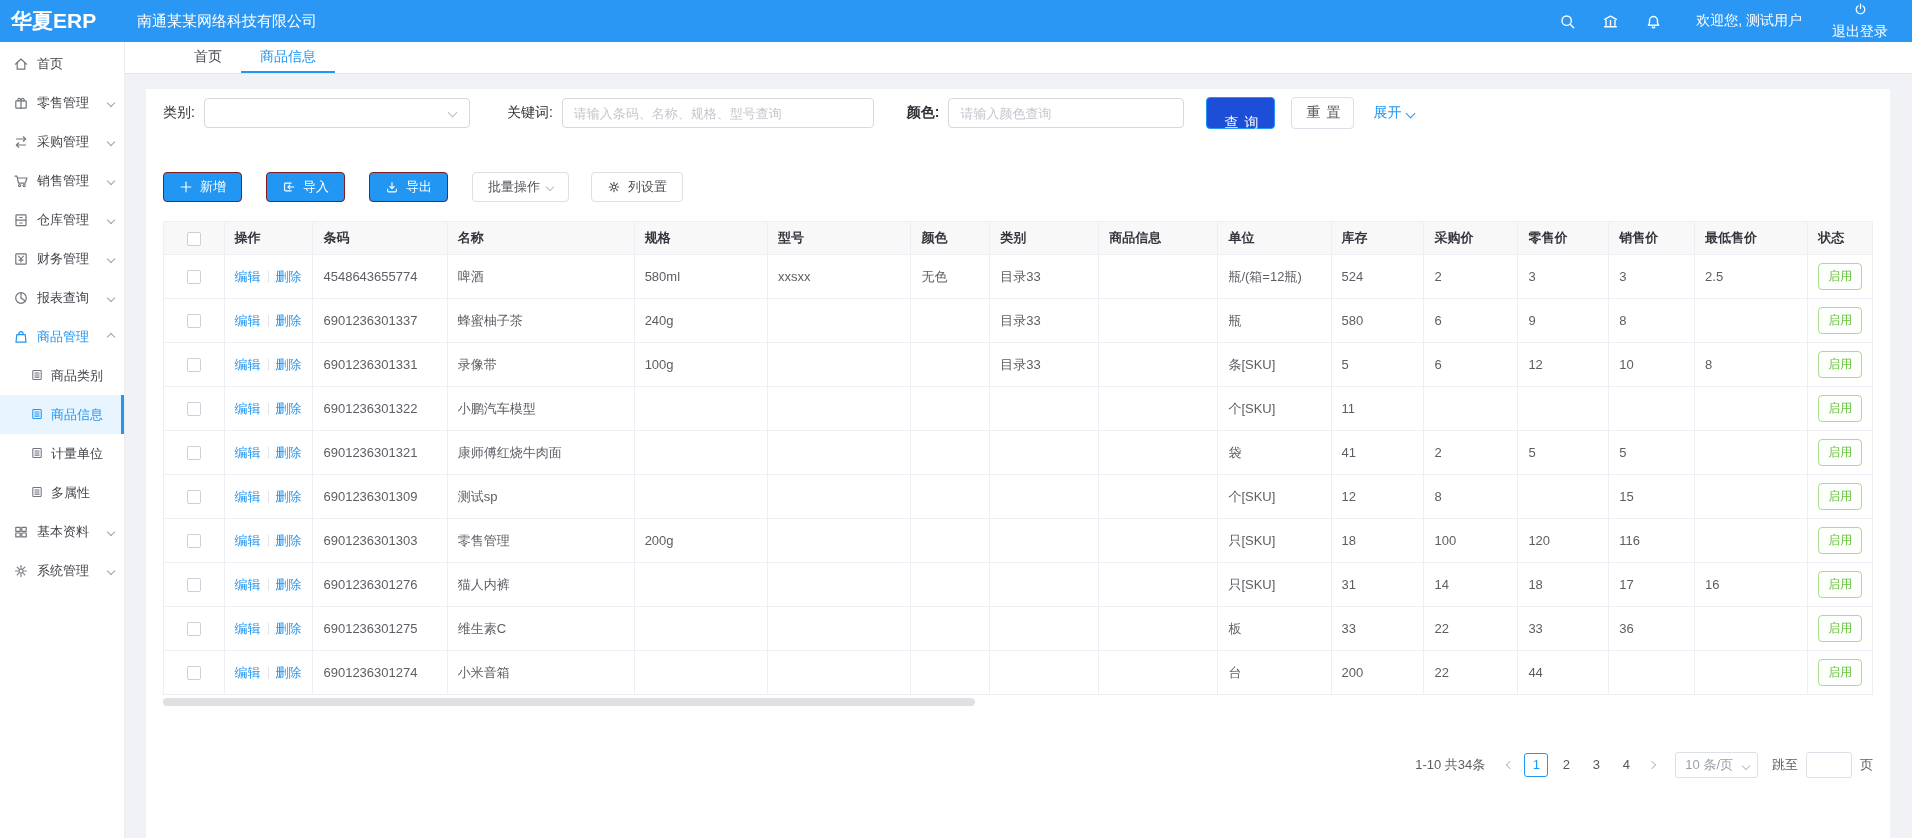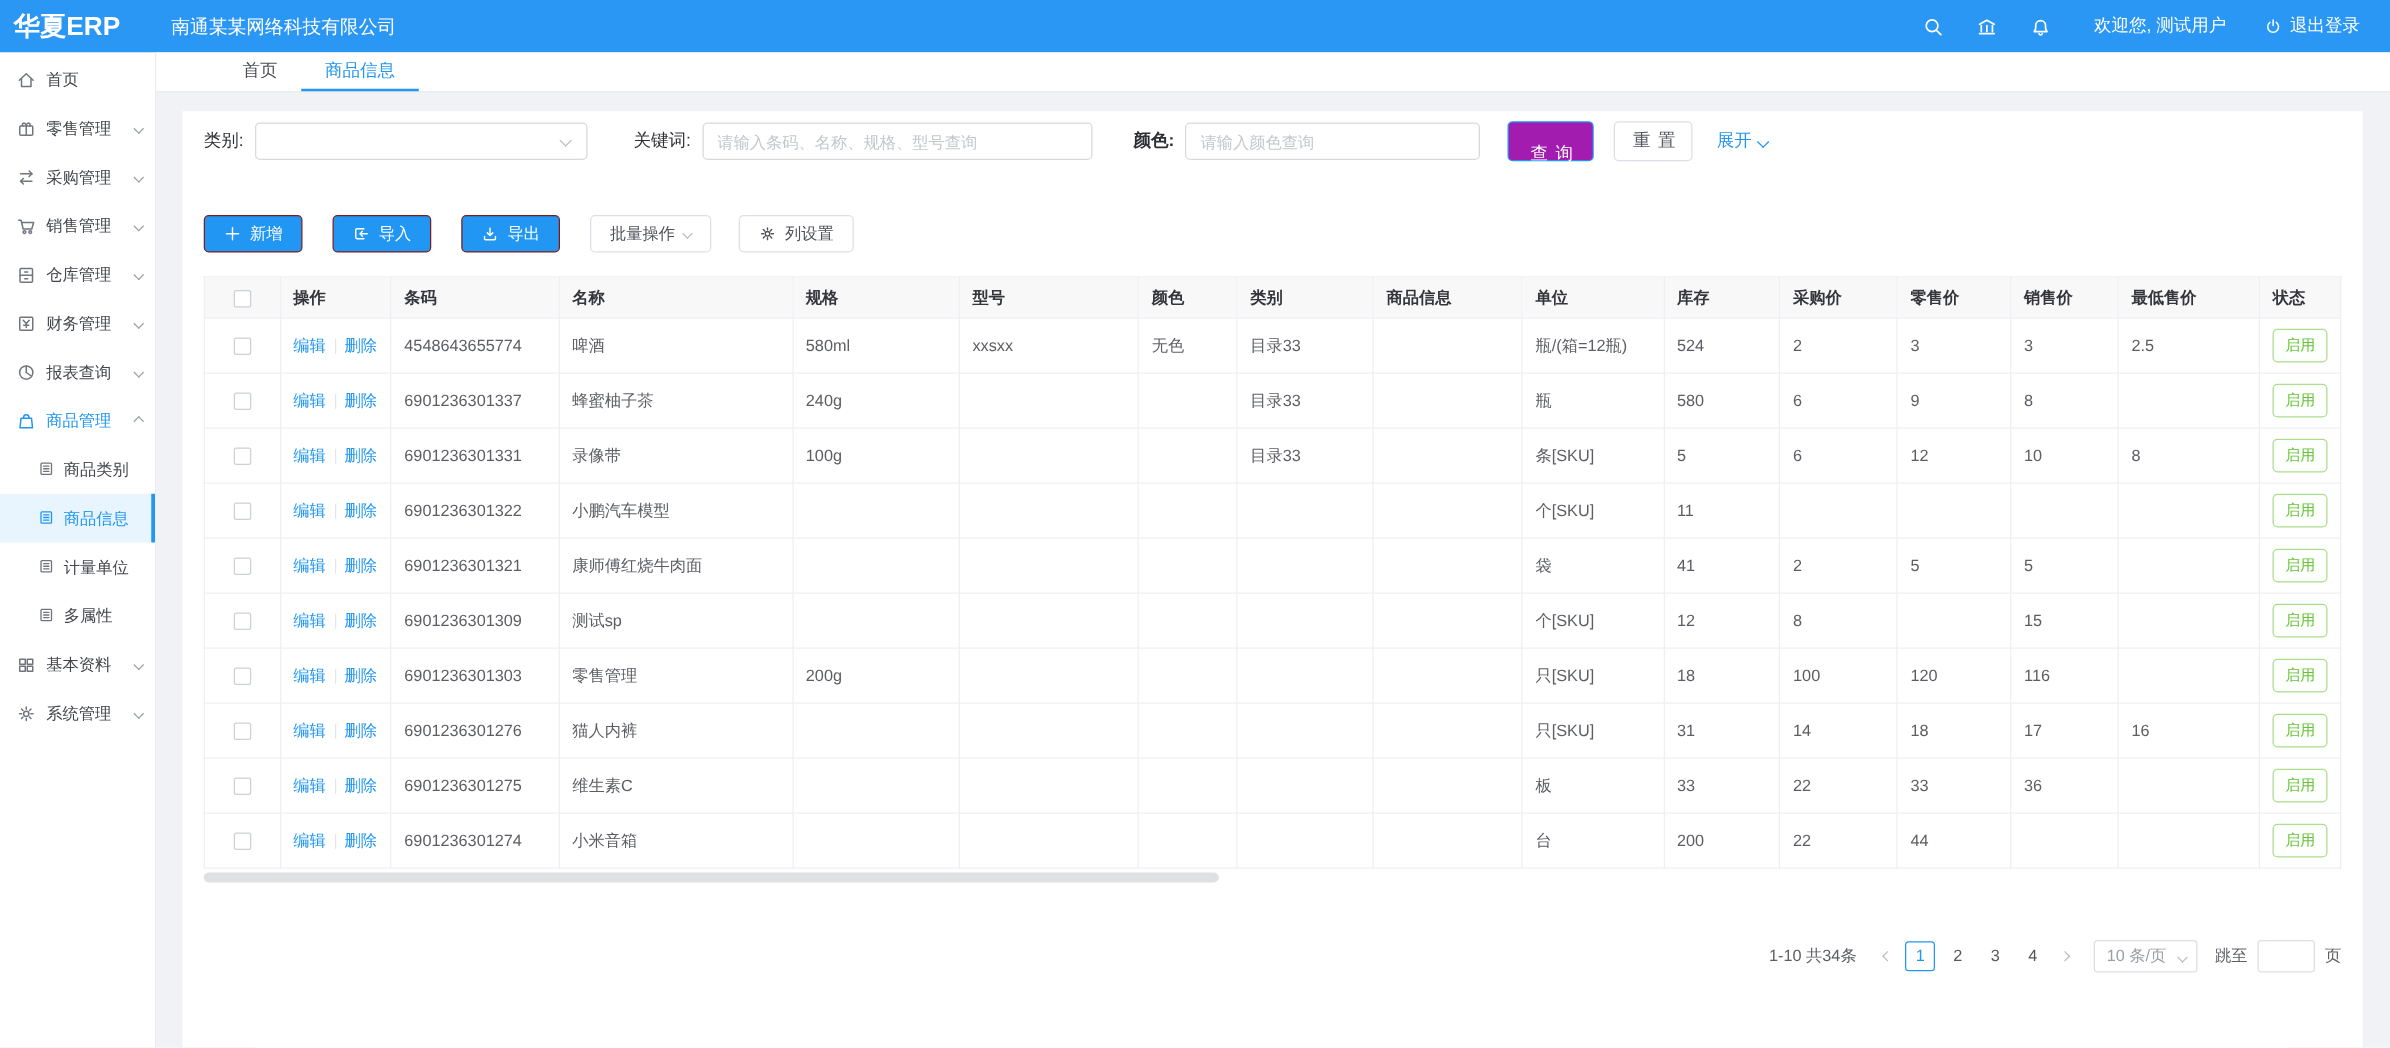--- a/index.html
+++ b/index.html
@@ -6,21 +6,21 @@
   html,body { width:1912px; height:838px; margin:0; overflow:hidden;
     background:#f0f2f5; font-family:"Liberation Sans","DejaVu Sans",sans-serif; }
 
   
   .topbar { height:42px; background:#2a97f5; color:#fff; display:flex; align-items:center; }
   .logo { flex:0 0 125px; font-size:21px; font-weight:bold; padding-left:11px; white-space:nowrap; }
   .company { font-size:15px; margin-left:12px; white-space:nowrap; }
   .topbar-right { margin-left:auto; display:flex; align-items:center; padding-right:24px; }
   .tb-icon { display:inline-flex; margin-left:26px; cursor:pointer; }
   .welcome { font-size:14px; margin-left:34px; white-space:nowrap; }
-  .logout { display:inline-flex; align-items:center; gap:6px; margin-left:30px; font-size:14px; cursor:pointer; white-space:nowrap; }
+  .logout { display:inline-flex; align-items:center; gap:6px; margin-left:30px; font-size:14px; cursor:pointer; white-space:nowrap;flex-direction:column; }
 
   
   .layout { display:flex; height:796px; }
   .sidebar { flex:0 0 125px; background:#fff; border-right:1px solid #ececec; padding-top:2px; overflow:hidden; }
   .menu-item { height:39px; display:flex; align-items:center; padding:0 8px 0 13px; font-size:13px; color:#43454c; cursor:pointer; }
   .mi-icon { width:16px; height:16px; flex:0 0 16px; display:inline-flex; color:#72757e; margin-right:8px; }
   .mi-label { flex:1; white-space:nowrap; }
   .mi-arrow { color:#9ca0a8; display:inline-flex; padding-right:2px; }
   .menu-item.open-parent, .menu-item.open-parent .mi-icon { color:#2196f3; }
   .submenu-item { height:39px; display:flex; align-items:center; padding-left:30px; font-size:13px; color:#43454c; cursor:pointer; border-right:3px solid transparent; }
@@ -39,21 +39,21 @@
   
   .filter-row { display:flex; align-items:center; height:32px; margin-top:2px; }
   .f-label { font-size:14px; color:#2f3035; margin-right:9px; white-space:nowrap; }
   .select { width:266px; height:30px; border:1px solid #d9d9d9; border-radius:4px; position:relative; background:#fff; cursor:pointer; }
   .select .chev { position:absolute; right:13px; top:10px; }
   .ml36 { margin-left:37px; } .ml34 { margin-left:33px;font-weight:bold; }
   .f-input { height:30px; border:1px solid #d9d9d9; border-radius:4px; padding:0 11px; font-size:13px; color:#333; outline:none; font-family:inherit; background:#fff; }
   .f-input::placeholder { color:#c3c7cd; }
   .w268 { width:312px; } .w280 { width:236px; }
   .btn { height:32px; border-radius:4px; font-size:14px; cursor:pointer; font-family:inherit; white-space:nowrap; }
-  .btn.primary { background:#a21caf; border:1px solid #2196f3; color:#fff; margin-left:22px; padding:16px 10px 0 17px; letter-spacing:6px; }
+  .btn.primary { background:#1d4ed8; border:1px solid #2196f3; color:#fff; margin-left:22px; padding:16px 10px 0 17px; letter-spacing:6px; }
   .btn.plain { background:#fff; border:1px solid #dcdfe6; color:#55575e; margin-left:16px; padding:0 7px 0 14px; letter-spacing:6px; }
   .expand-link { color:#2196f3; font-size:14px; margin-left:19px; display:inline-flex; align-items:center; gap:6px; cursor:pointer; }
 
   .chev { width:7px; height:7px; border-right:1.4px solid currentColor; border-bottom:1.4px solid currentColor; display:inline-block; }
   .chev.down { transform:rotate(45deg); }
   .chev.up { transform:rotate(-135deg); }
   .chev.left { transform:rotate(135deg); }
   .chev.right { transform:rotate(-45deg); }
   .chev.gray { color:#b9bdc4; }
   .chev.blue { color:#2196f3; }

